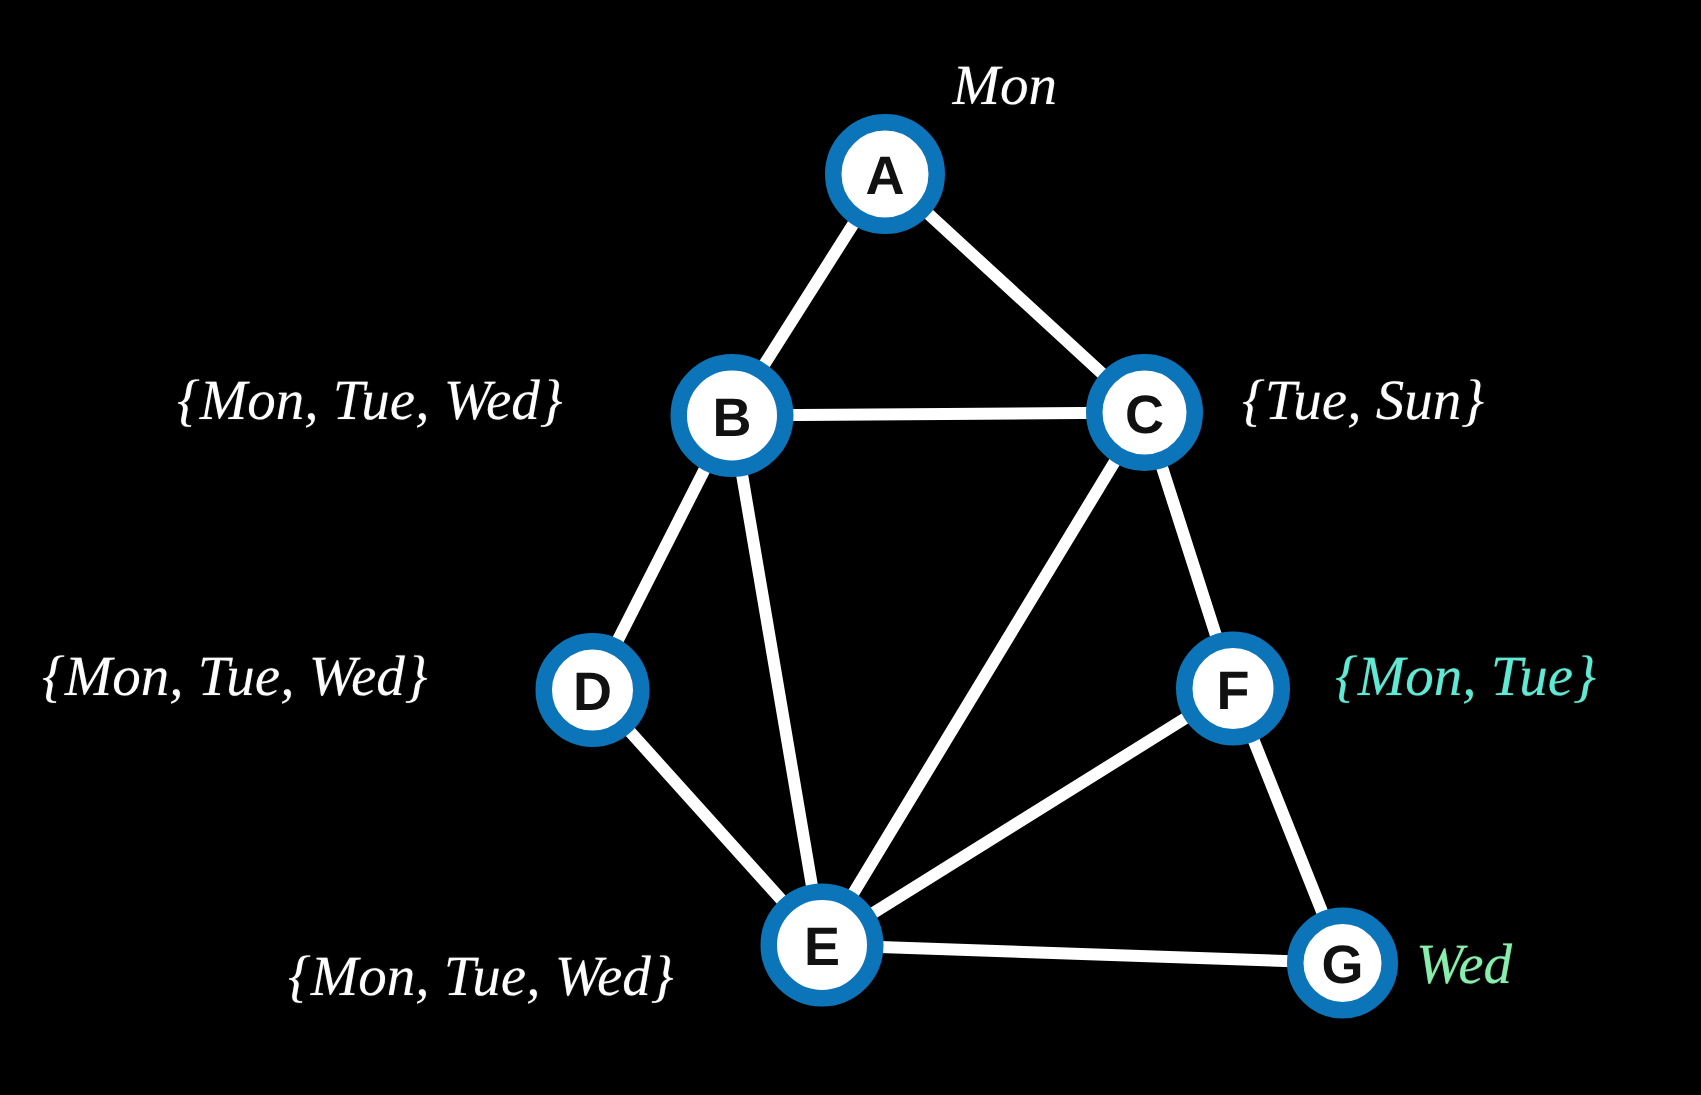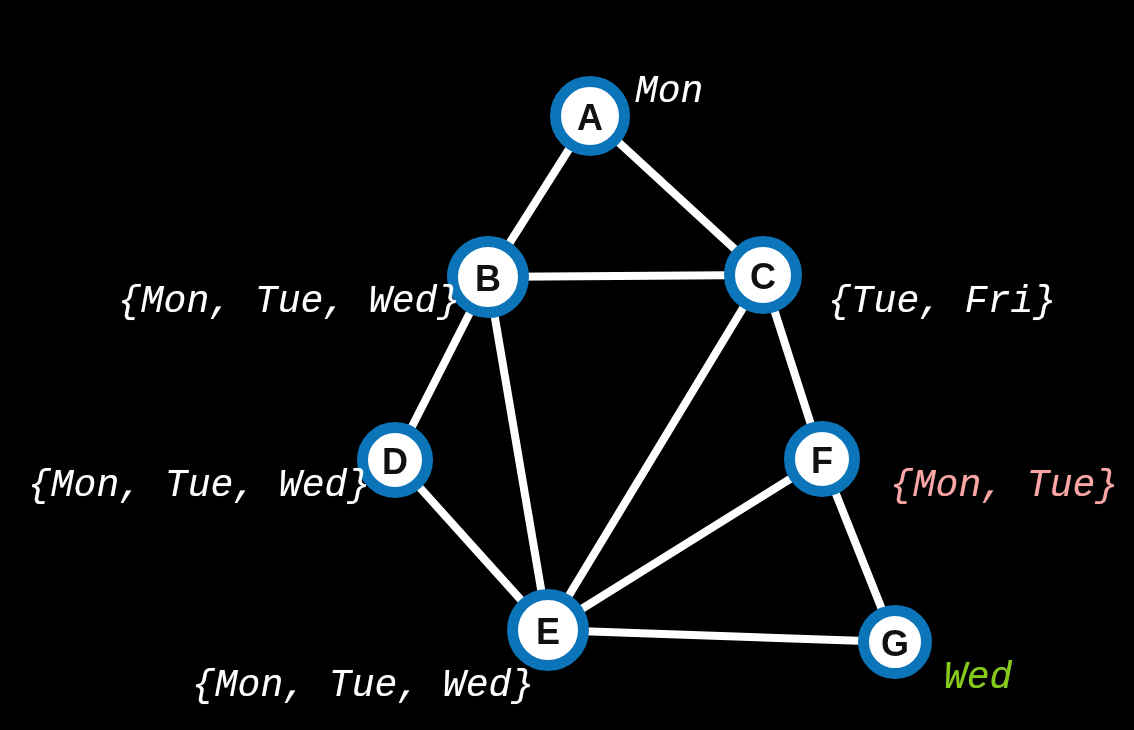--- a/index.html
+++ b/index.html
@@ -43,27 +43,26 @@
     font-family: "Liberation Sans", "DejaVu Sans", sans-serif;
     font-weight: bold;
     font-size: 36px;
     text-anchor: middle;
     dominant-baseline: central;
     letter-spacing: 0px;
   }
   .domain-label {
     position: absolute;
     color: #ffffff;
-    font-family: Liberation Mono, monospace;
+    font-family: Liberation Serif, serif;
     font-style: italic;
     font-size: 38px;
     line-height: 1;
     white-space: nowrap;
     text-shadow: 0 0 1px rgba(255,255,255,0.35);
-    margin-top: 35px;
   }
   .label-right {
     text-align: left;
   }
   .label-left {
   }
 </style>
 </head>
 <body>
 
@@ -111,20 +110,20 @@
         <g>
           <circle cx="895" cy="642" r="31.5" class="node-ring" fill="#ffffff" stroke="#0c74b8"></circle>
           <text x="895" y="643" class="node-letter" fill="#111111">G</text>
         </g>
       </g>
   </svg>
 
   <div id="labels-layer">
       <div class="domain-label label-right" style="left: 635px; top: 38px; width: 200px; color: rgb(255, 255, 255);">Mon</div>
       <div class="domain-label label-left" style="left: 118px; top: 248px; width: 300px; color: rgb(255, 255, 255);">{Mon, Tue, Wed}</div>
-      <div class="domain-label label-right" style="left: 828px; top: 248px; width: 260px; color: rgb(255, 255, 255);">{Tue, Fri}</div>
+      <div class="domain-label label-right" style="left: 828px; top: 248px; width: 260px; color: rgb(255, 255, 255);">{Tue, Sun}</div>
       <div class="domain-label label-left" style="left: 28px; top: 432px; width: 310px; color: rgb(255, 255, 255);">{Mon, Tue, Wed}</div>
-      <div class="domain-label label-right" style="left: 890px; top: 432px; width: 230px; color: #fca5a5;">{Mon, Tue}</div>
+      <div class="domain-label label-right" style="left: 890px; top: 432px; width: 230px; color: #5eead4;">{Mon, Tue}</div>
       <div class="domain-label label-left" style="left: 192px; top: 632px; width: 310px; color: rgb(255, 255, 255);">{Mon, Tue, Wed}</div>
-      <div class="domain-label label-right" style="left: 944px; top: 624px; width: 160px; color: #84cc16;">Wed</div>
+      <div class="domain-label label-right" style="left: 944px; top: 624px; width: 160px; color: #86efac;">Wed</div>
     </div>
 
 </div>
 
 </body></html>

